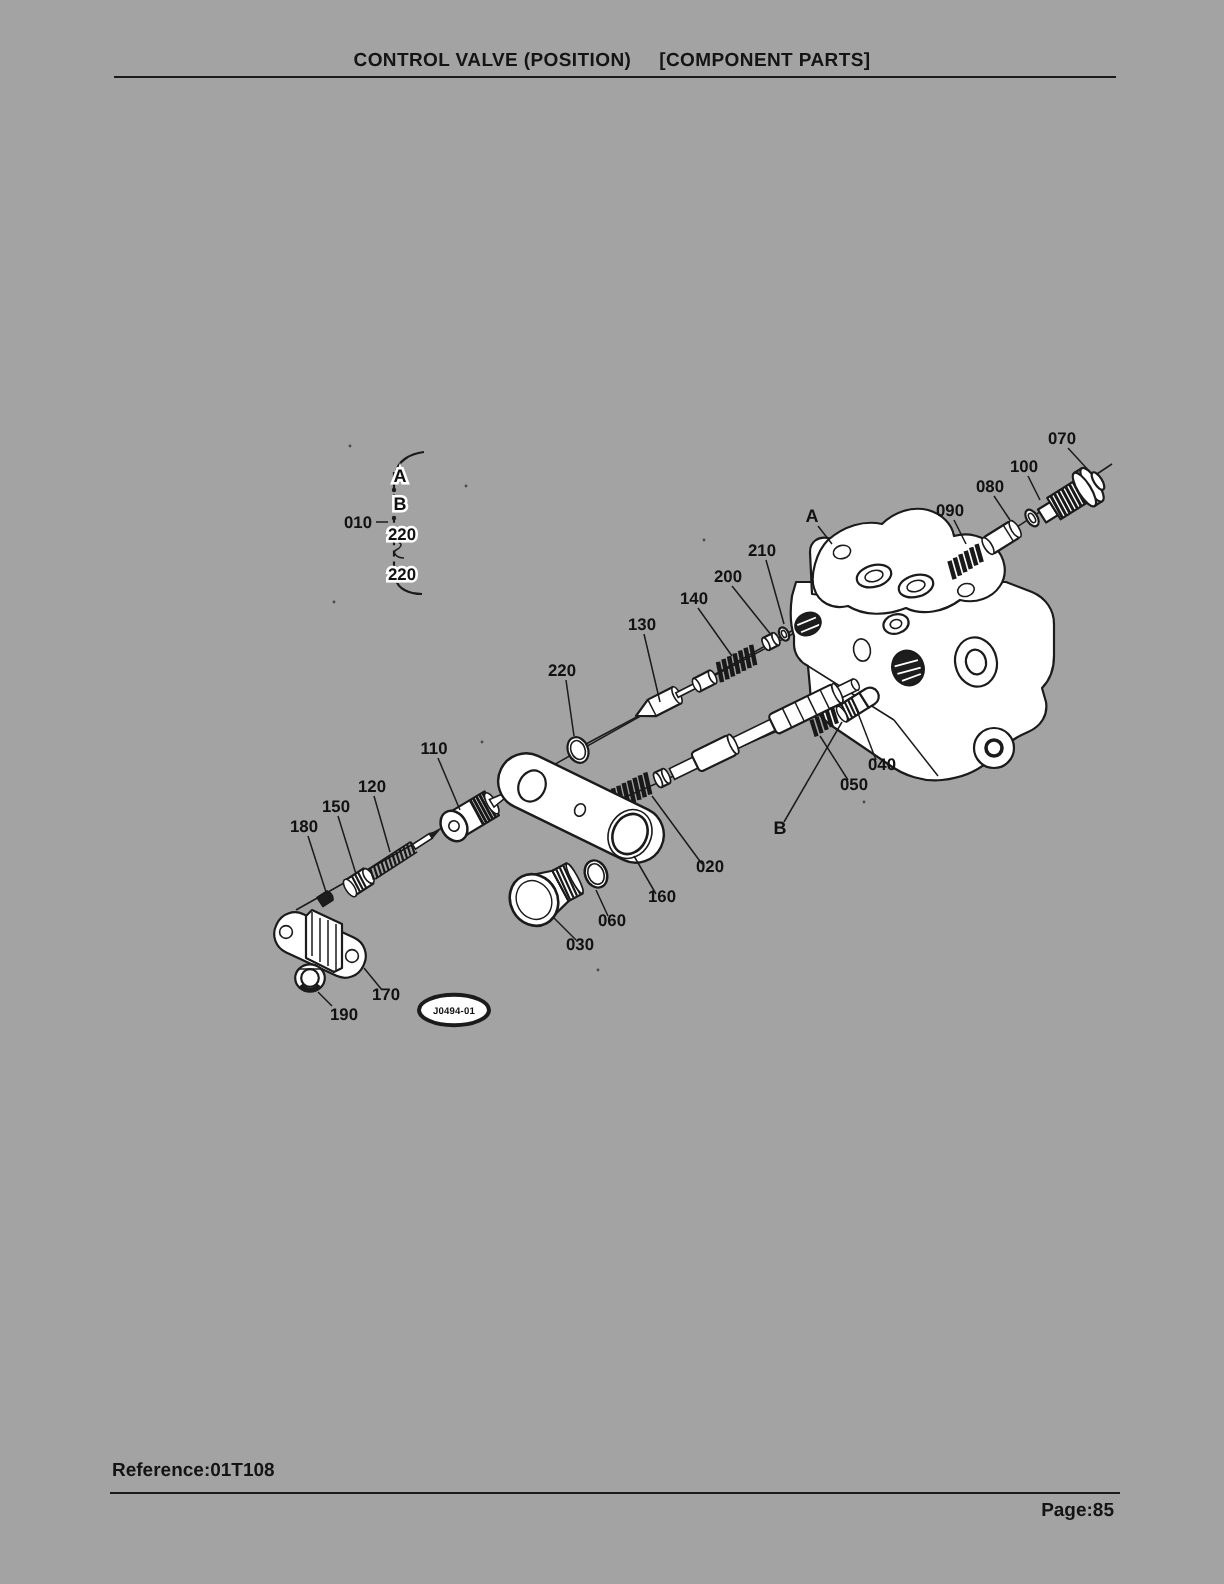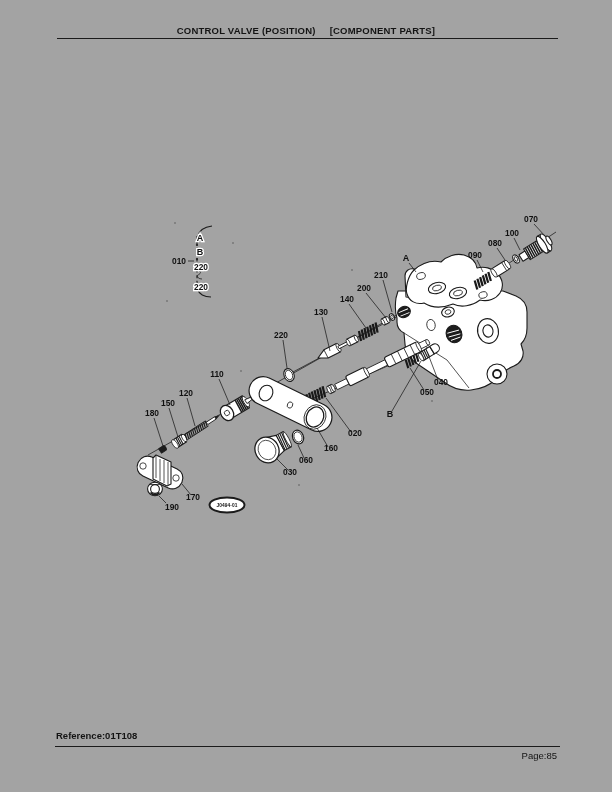--- a/index.html
+++ b/index.html
@@ -11,21 +11,21 @@
   .hdr-title {
     position:absolute; top:25px; left:0; width:100%;
     text-align:center; font-size:9.5px; font-weight:bold;
     letter-spacing:0.2px; white-space:nowrap;
   }
   .hdr-title .gap { display:inline-block; width:14px; }
   .rule { position:absolute; left:57px; width:501px; border-top:1.3px solid #1b1b1b; }
   .hdr-rule { top:38px; }
   .ftr-rule { top:746px; left:55px; width:505px; }
   .ftr-ref  { position:absolute; top:730px; left:56px;  font-size:9.5px; font-weight:bold; }
-  .ftr-page { position:absolute; top:750px; right:55px; font-size:9.5px; font-weight:normal; }
+  .ftr-page { position:absolute; top:750px; right:55px; font-size:9.5px; font-weight:bold; }
   svg.diagram { position:absolute; left:0; top:0; }
 
   
   .ln   { stroke:#1b1b1b; fill:none; stroke-width:1.1; stroke-linejoin:round; }
   .thin { stroke:#1b1b1b; fill:none; stroke-width:0.75; }
   .pt   { fill:#ffffff; stroke:#1b1b1b; stroke-width:1.1; stroke-linejoin:round; }
   .pt2  { fill:#ffffff; stroke:#1b1b1b; stroke-width:0.8; }
   .dk   { fill:#1d1d1d; stroke:none; }
   .coil line   { stroke:#191919; stroke-width:2.25; }
   .coil5 line  { stroke:#191919; stroke-width:2.1; }

